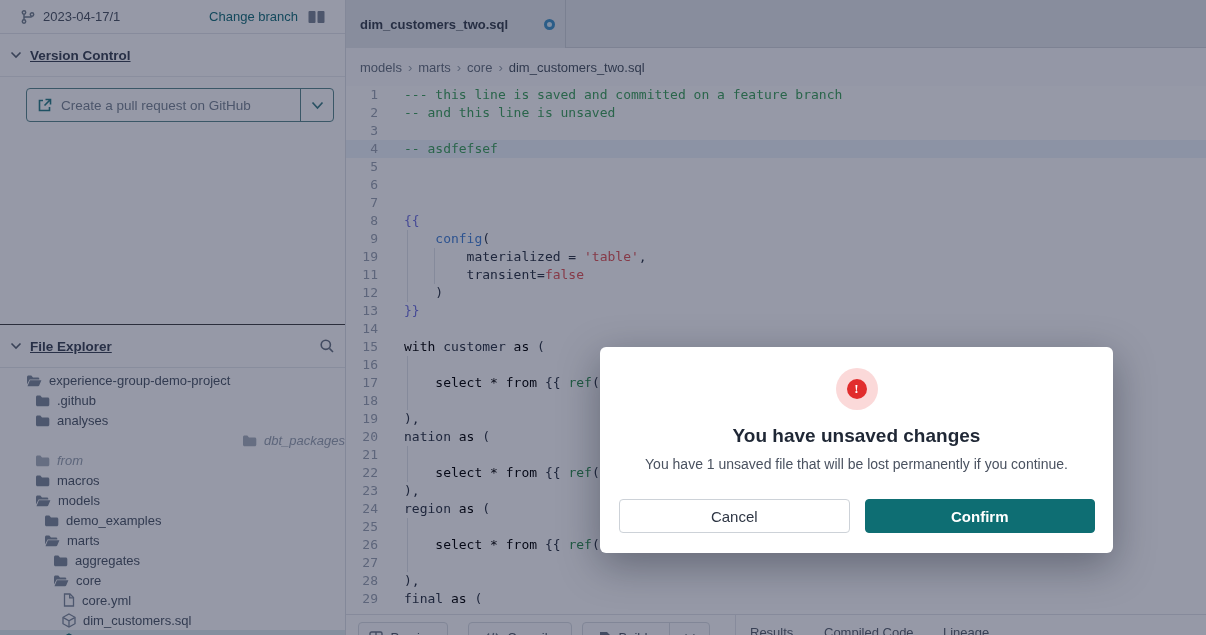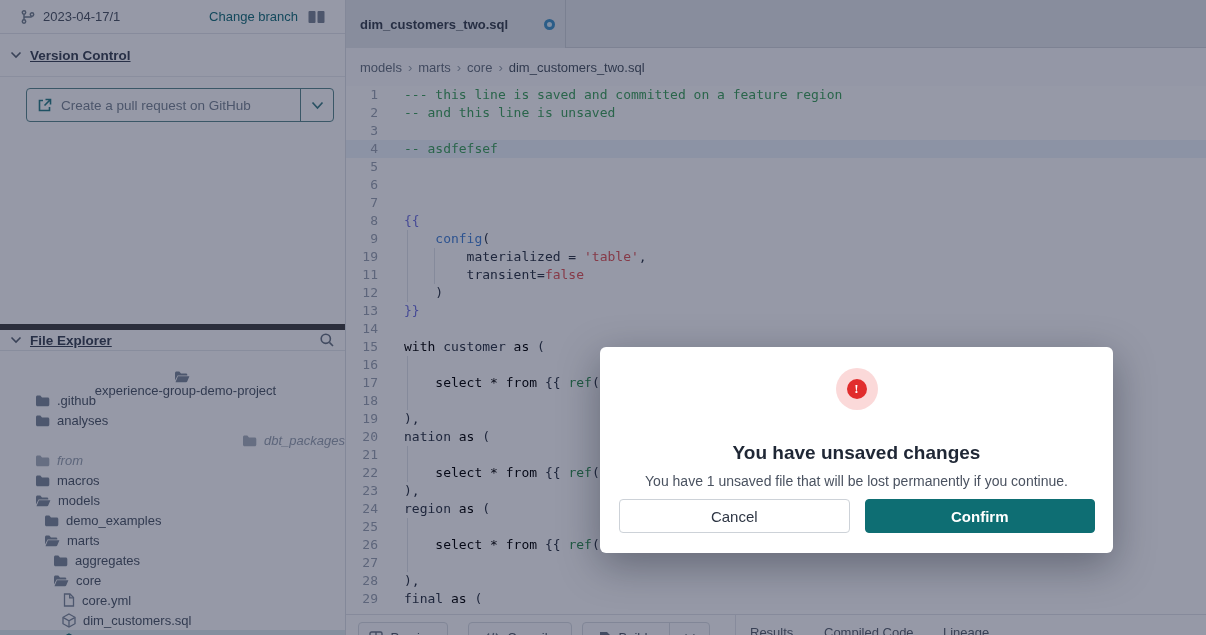--- a/index.html
+++ b/index.html
@@ -19,21 +19,21 @@
   .vc-header { height:43px; border-bottom:1px solid #e9ecef; }
   .sec-title { font-size:13.5px; font-weight:700; color:#3c4554;text-decoration:underline; }
   .chev { color:#5c6673; display:flex; }
 
   .pr-btn { position:absolute; left:26px; top:88px; width:308px; height:34px; border:1px solid #5b8a8e; border-radius:4px; display:flex; align-items:center; cursor:pointer; background:#fff; }
   .pr-main { flex:1; display:flex; align-items:center; padding:0 10px; gap:9px; height:100%; }
   .pr-main .ext-ic { color:#2a7f86; display:flex; }
   .pr-label { font-size:13.5px; color:#7b8794; }
   .pr-caret { width:33px; height:100%; border-left:1px solid #5b8a8e; display:flex; align-items:center; justify-content:center; color:#3e7f86; }
 
-  .fe-header { position:absolute; left:0; top:324px; width:100%; height:27px; border-top:6px solid #404040; border-bottom:1px solid #e6e9ed; }
+  .fe-header { position:absolute; left:0; top:324px; width:100%; height:44px; border-top:1px solid #404040; border-bottom:1px solid #e6e9ed; }
   .search-ic { color:#6a7582; display:flex; cursor:pointer; }
 
   .tree { position:absolute; left:0; top:358px; width:100%; bottom:0; overflow:hidden; padding-top:12px; }
   .tree-row { height:20px; display:flex; align-items:center; font-size:13px; color:#4d5866; cursor:pointer; }
   .tree-row .t-ic { display:flex; margin-right:7px; color:#7e8a9a; flex:none; }
   .tree-row.muted { color:#9aa4b1; font-style:italic; }
   .tree-row.muted .t-ic { color:#a9b2bd; }
   .tree-row.selected { background:#e0eff0; color:#0e6e73; }
   .tree-row.selected .t-ic { color:#0e6e73; }
 
@@ -73,21 +73,21 @@
   .build-caret { width:40px; height:100%; border-left:1px solid #d9dde2; display:flex; align-items:center; justify-content:center; color:#59636f; }
   .tb-div { position:absolute; left:389px; top:0; bottom:0; width:1px; background:#e4e7eb; }
   .result-tab { position:absolute; top:10px; font-size:13px; color:#59636f; cursor:pointer; }
   .rt-0 { left:404px; } .rt-1 { left:478px; } .rt-2 { left:597px; }
 
   
   .dim { position:absolute; inset:0; background:rgba(15,23,55,0.44); z-index:40; }
   .modal { position:absolute; left:600px; top:347px; width:513px; height:206px; background:#fff; border-radius:6px; box-shadow:0 12px 40px rgba(10,15,30,0.35); z-index:50; }
   .m-icon-wrap { width:42px; height:42px; border-radius:50%; background:#fbd9d9; margin:21px auto 0; display:flex; align-items:center; justify-content:center; }
   .m-icon { width:20px; height:20px; border-radius:50%; background:#e12d2d; color:#fff; font-size:13px; font-weight:700; display:flex; align-items:center; justify-content:center; font-family:"Liberation Serif", serif; }
-  .m-title { margin-top:32px; text-align:center; font-size:19px; font-weight:700; color:#1f2735; }
+  .m-title { margin-top:15px; text-align:center; font-size:19px; font-weight:700; color:#1f2735; }
   .m-body { margin-top:9px; text-align:center; font-size:14px; color:#4a5260; }
   .m-actions { position:absolute; left:19px; right:18px; bottom:20px; display:flex; gap:15px; }
   .m-btn { flex:1; height:34px; border-radius:4px; font-size:15px; display:flex; align-items:center; justify-content:center; cursor:pointer; font-family:"Liberation Sans", sans-serif; }
   .m-cancel { background:#fff; border:1px solid #cdd2d8; color:#2e3644; }
   .m-confirm { background:#0e6e73; border:1px solid #0e6e73; color:#fff; font-weight:700; }
 </style>
 </head>
 <body>
 
 <div class="sidebar">
@@ -147,21 +147,21 @@
     <span class="flex-sp"></span>
     <span class="search-ic">
       <svg width="16" height="16" viewBox="0 0 16 16" fill="none" stroke="currentColor" stroke-width="1.6">
         <circle cx="6.8" cy="6.8" r="4.6"></circle>
           <path d="M10.4 10.4 L14 14"></path>
       </svg>
     </span>
   </div>
 
   <div class="tree" id="file-tree">
-      <div class="tree-row" style="padding-left: 26px; flex-direction: column;">
+      <div class="tree-row" style="padding-left: 26px;">
         <span class="t-ic">
           <svg width="16" height="13" viewBox="0 0 16 13" fill="currentColor">
             <path d="M1 3 C1 2.2 1.7 1.5 2.5 1.5 H5.3 L7 3.4 H12 C12.8 3.4 13.3 4 13.3 4.8 V5.4 H3.6 L1 10.5 Z"></path>
             <path d="M3.9 6.2 H15.4 L13.2 11.5 C13 12 12.6 12.2 12.1 12.2 H1.5 Z"></path>
           </svg>
         </span>
         <span>experience-group-demo-project</span>
       </div>
       <div class="tree-row" style="padding-left: 35px;">
         <span class="t-ic">
@@ -297,21 +297,21 @@
 
   <div class="editor">
     <div class="guide" style="left:61px; top:144px; height:72px;"></div>
     <div class="guide" style="left:88px; top:162px; height:36px;"></div>
     <div class="guide" style="left:61px; top:270px; height:54px;"></div>
     <div class="guide" style="left:61px; top:360px; height:36px;"></div>
     <div class="guide" style="left:61px; top:432px; height:54px;"></div>
     <div id="code-area">
         <div class="code-line">
           <span class="ln">1</span>
-          <span class="lc"><span class="c-com">--- this line is saved and committed on a feature region</span></span>
+          <span class="lc"><span class="c-com">--- this line is saved and committed on a feature branch</span></span>
         </div>
         <div class="code-line">
           <span class="ln">2</span>
           <span class="lc"><span class="c-com">-- and this line is unsaved</span></span>
         </div>
         <div class="code-line">
           <span class="ln">3</span>
           <span class="lc"></span>
         </div>
         <div class="code-line active">

